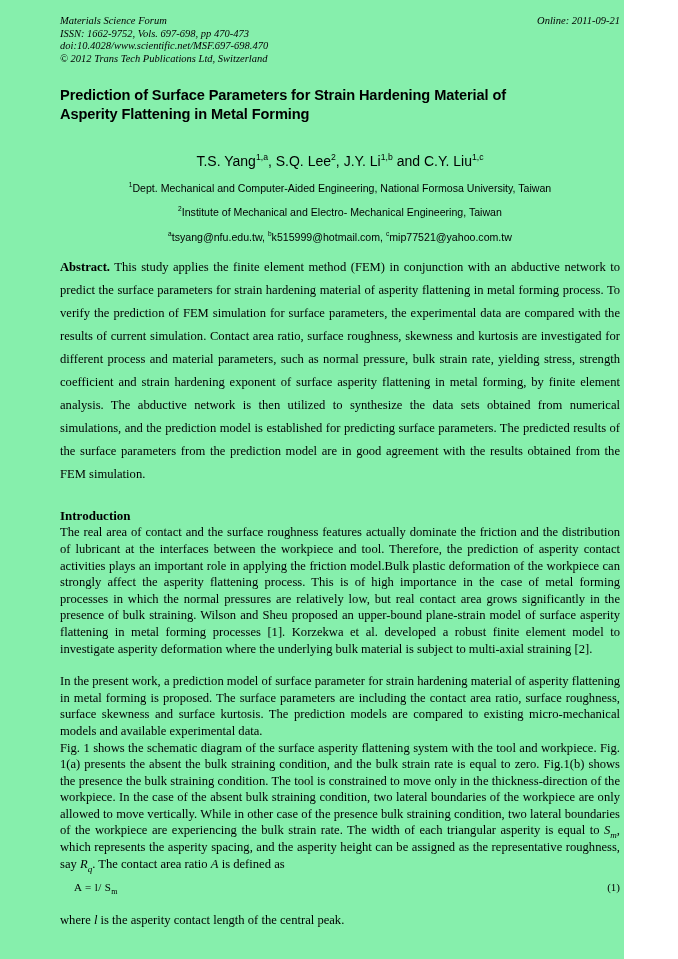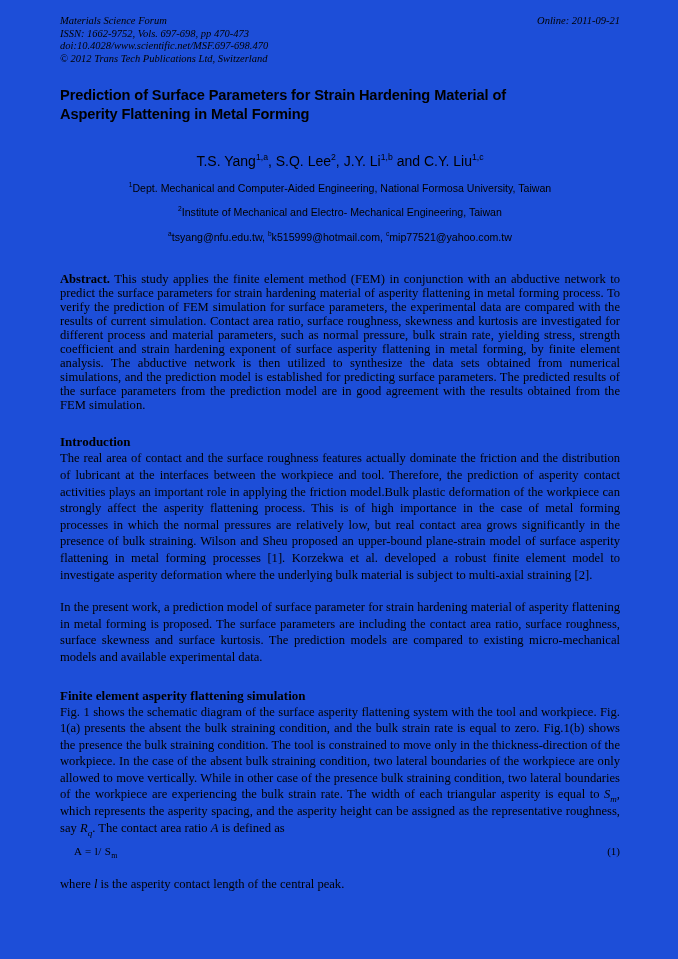--- a/index.html
+++ b/index.html
@@ -9,23 +9,23 @@
   }
   body {
     width: 678px;
     height: 959px;
     overflow: hidden;
     font-family: "Liberation Serif", serif;
     color: #000000;
   }
   .page {
     position: relative;
-    width: 678px;
+    width: 624px;
     height: 959px;
-    background: #1d4ed8;
+    background: #86efac;
     box-sizing: border-box;
     padding: 16px;
   }
   .content {
     position: absolute;
     left: 60px;
     top: 0;
     width: 560px;
   }
 
@@ -91,23 +91,23 @@
     font-size: 10.6px;
     margin-top: 22px;
     line-height: 14px;
   }
   .keywords b { font-weight: bold; }
 
   
   .abstract {
     font-family: "Liberation Serif", serif;
     font-size: 12.6px;
-    line-height: 14px;
+    line-height: 23px;
     text-align: justify;
-    margin-top: 28px;
+    margin-top: 12px;
   }
   .abstract b { font-weight: bold; }
 
   .section-head {
     font-family: "Liberation Serif", serif;
     font-weight: bold;
     font-size: 13px;
     margin-top: 22px;
     line-height: 16px;
   }
@@ -159,21 +159,20 @@
 
     <div class="emails"><sup>a</sup><span>tsyang@nfu.edu.tw,</span> <sup>b</sup><span>k515999@hotmail.com,</span> <sup>c</sup><span>mip77521@yahoo.com.tw</span></div>
 
 
     <div class="abstract"><b>Abstract.</b> <span>This study applies the finite element method (FEM) in conjunction with an abductive network to predict the surface parameters for strain hardening material of asperity flattening in metal forming process. To verify the prediction of FEM simulation for surface parameters, the experimental data are compared with the results of current simulation. Contact area ratio, surface roughness, skewness and kurtosis are investigated for different process and material parameters, such as normal pressure, bulk strain rate, yielding stress, strength coefficient and strain hardening exponent of surface asperity flattening in metal forming, by finite element analysis. The abductive network is then utilized to synthesize the data sets obtained from numerical simulations, and the prediction model is established for predicting surface parameters. The predicted results of the surface parameters from the prediction model are in good agreement with the results obtained from the FEM simulation.</span></div>
 
     <div class="section-head">Introduction</div>
     <div class="para">The real area of contact and the surface roughness features actually dominate the friction and the distribution of lubricant at the interfaces between the workpiece and tool. Therefore, the prediction of asperity contact activities plays an important role in applying the friction model.Bulk plastic deformation of the workpiece can strongly affect the asperity flattening process. This is of high importance in the case of metal forming processes in which the normal pressures are relatively low, but real contact area grows significantly in the presence of bulk straining. Wilson and Sheu proposed an upper-bound plane-strain model of surface asperity flattening in metal forming processes [1]. Korzekwa et al. developed a robust finite element model to investigate asperity deformation where the underlying bulk material is subject to multi-axial straining [2].</div>
     <div class="para tight">In the present work, a prediction model of surface parameter for strain hardening material of asperity flattening in metal forming is proposed. The surface parameters are including the contact area ratio, surface roughness, surface skewness and surface kurtosis. The prediction models are compared to existing micro-mechanical models and available experimental data.</div>
 
-    <div class="section-head">Finite element asperity flattening simulation</div>
     <div class="para"><span>Fig. 1 shows the schematic diagram of the surface asperity flattening system with the tool and workpiece. Fig. 1(a) presents the absent the bulk straining condition, and the bulk strain rate is equal to zero. Fig.1(b) shows the presence the bulk straining condition. The tool is constrained to move only in the thickness-direction of the workpiece. In the case of the absent bulk straining condition, two lateral boundaries of the workpiece are only allowed to move vertically. While in other case of the presence bulk straining condition, two lateral boundaries of the workpiece are experiencing the bulk strain rate. The width of each triangular asperity is equal to </span><span class="it">S</span><sub class="it">m</sub><span>, which represents the asperity spacing, and the asperity height can be assigned as the representative roughness, say </span><span class="it">R</span><sub class="it">q</sub><span>. The contact area ratio </span><span class="it">A</span><span> is defined as</span></div>
 
     <div class="eqline">
       <span class="eq-body"><span>A</span> <span>=</span> <span>l</span><span>/</span> <span>S</span><sub>m</sub></span>
       <span class="eq-num">(1)</span>
     </div>
 
     <div class="para tight"><span>where </span><span class="it">l</span><span> is the asperity contact length of the central peak.</span></div>
 
   </div>

